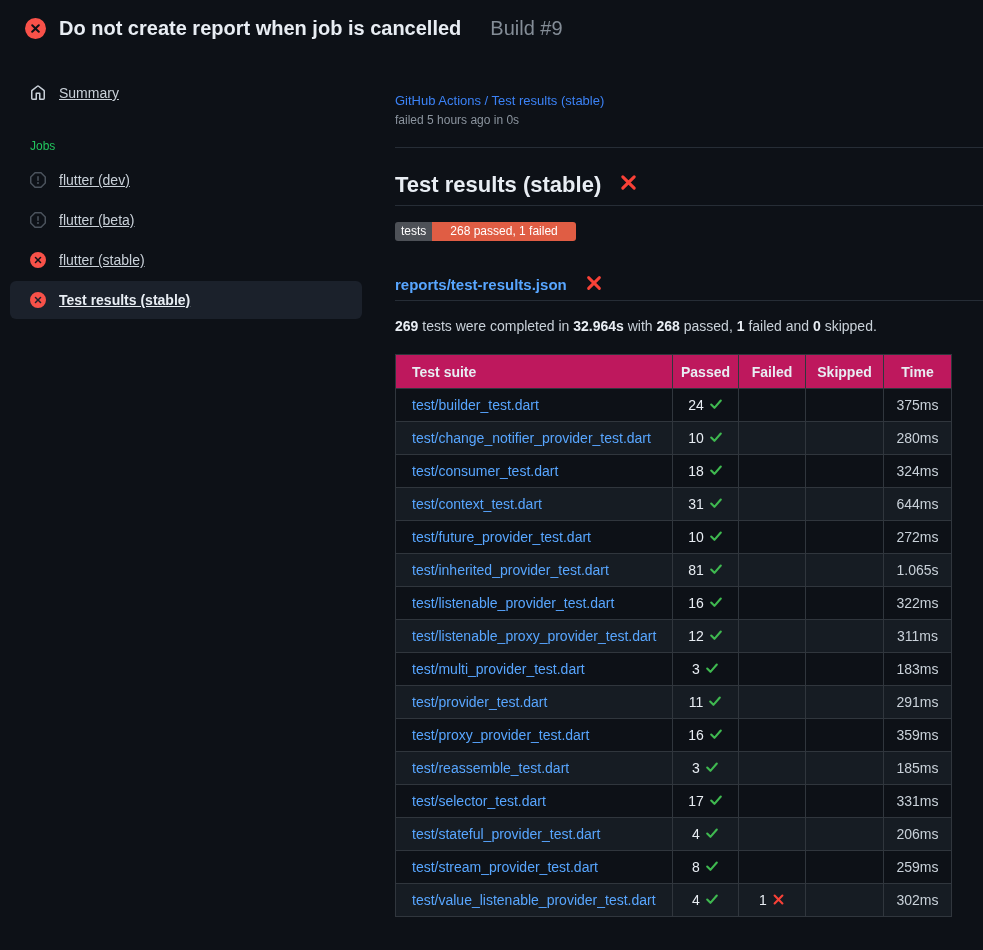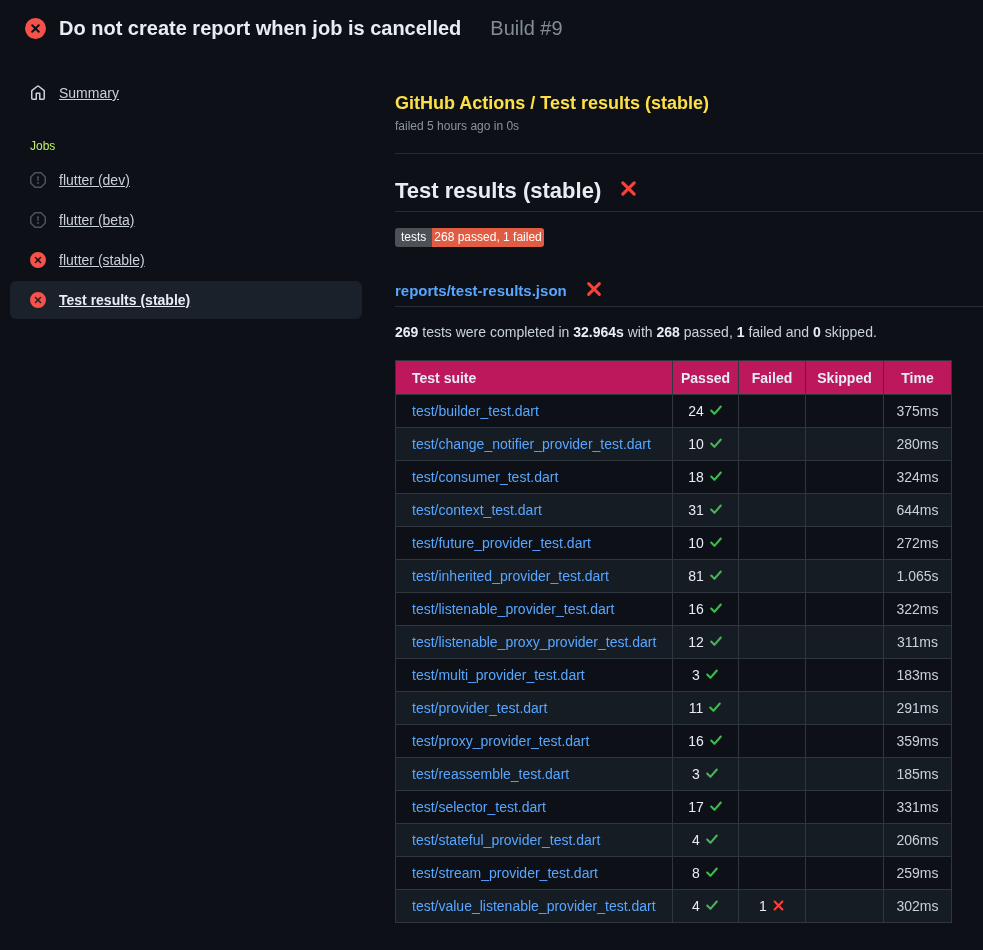--- a/index.html
+++ b/index.html
@@ -22,36 +22,36 @@
   
   aside { position:absolute; top:62px; left:0; width:372px; }
   .side-item {
     display:flex; align-items:center; gap:13px;
     height:38px; margin:2px 10px 0 10px; padding:0 10px 0 20px;
     border-radius:6px; font-size:14px; color:#c9d1d9; cursor:pointer;text-decoration:underline;
   }
   .side-item .icn { display:flex; width:16px; height:16px; flex:none; }
   .side-item.selected { background:#1b212b; font-weight:bold; color:#e8edf3; }
   .summary-item { margin-top:12px; }
-  .jobs-label { margin:27px 0 8px 30px; font-size:12px; color:#bef264; }
+  .jobs-label { margin:27px 0 8px 30px; font-size:12px; color:#22c55e; }
 
   
   main { position:absolute; left:395px; top:56px; width:588px; }
-  .breadcrumb { margin-top:37px; font-size:18px; font-weight:bold; color:#fde047; }
+  .breadcrumb { margin-top:37px; font-size:13px; font-weight:normal; color:#3b82f6; }
   .run-meta { margin-top:5px; font-size:12px; color:#8b949e; }
   .divider { border:none; border-top:1px solid #262d36; margin:20px 0 0 0; }
 
   .section-heading {
     margin-top:24px; display:flex; align-items:center; gap:13px;
     font-size:22px; font-weight:bold; color:#e8edf3;
     padding-bottom:7px; border-bottom:1px solid #262d36;
   }
   .badge { display:inline-flex; margin-top:16px; font-size:12px; line-height:19px; border-radius:3px; overflow:hidden; color:#ffffff; }
   .badge .b-label { padding:0 6px; }
-  .badge .b-value { padding:0 2px; }
+  .badge .b-value { padding:0 18px; }
 
   .report-heading {
     margin-top:33px; display:flex; align-items:center; gap:13px;
     font-size:15px; font-weight:bold;
     padding-bottom:5px; border-bottom:1px solid #262d36;
   }
   .report-heading a { color:#58a6ff; text-decoration:none; }
 
   .summary-line { margin:17px 0 0 0; font-size:14px; color:#c9d1d9; }
   .summary-line b { color:#e8edf3; }

